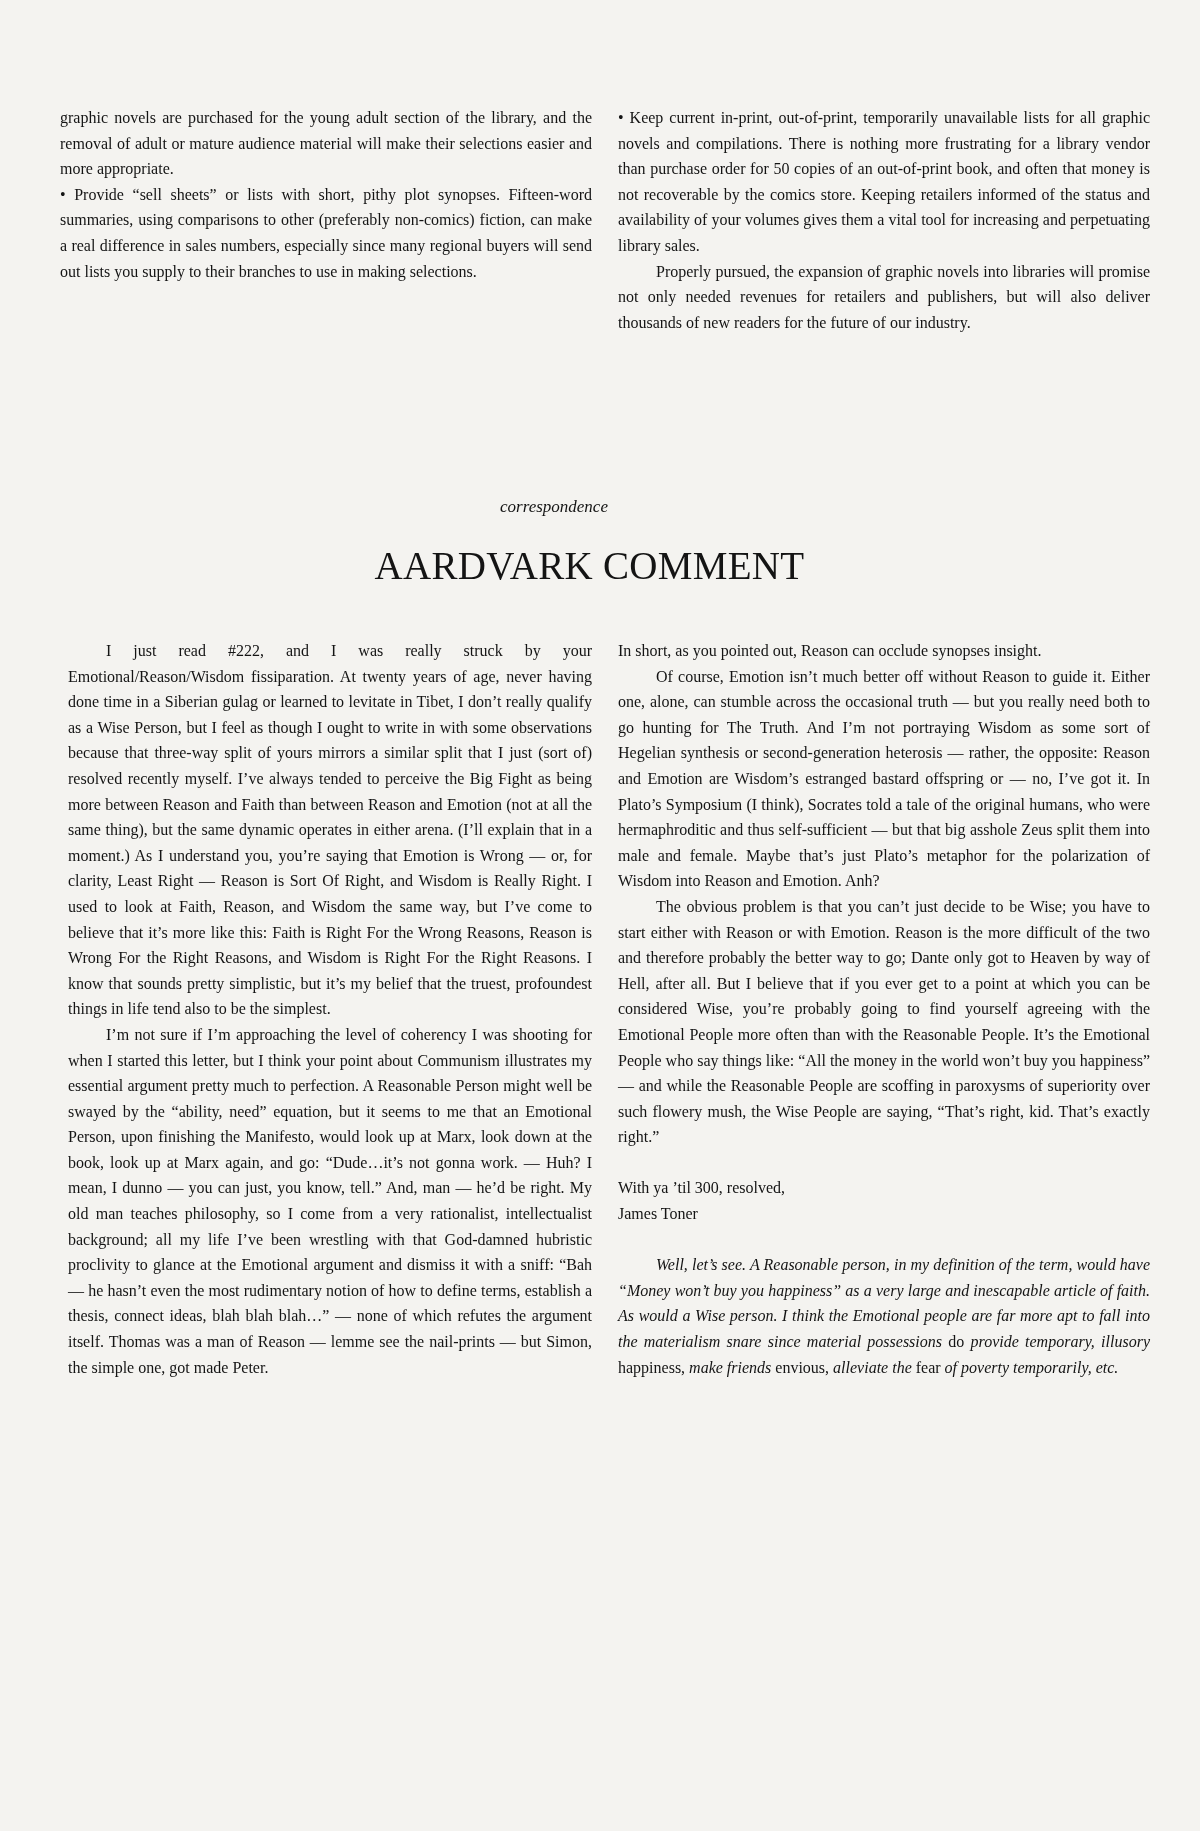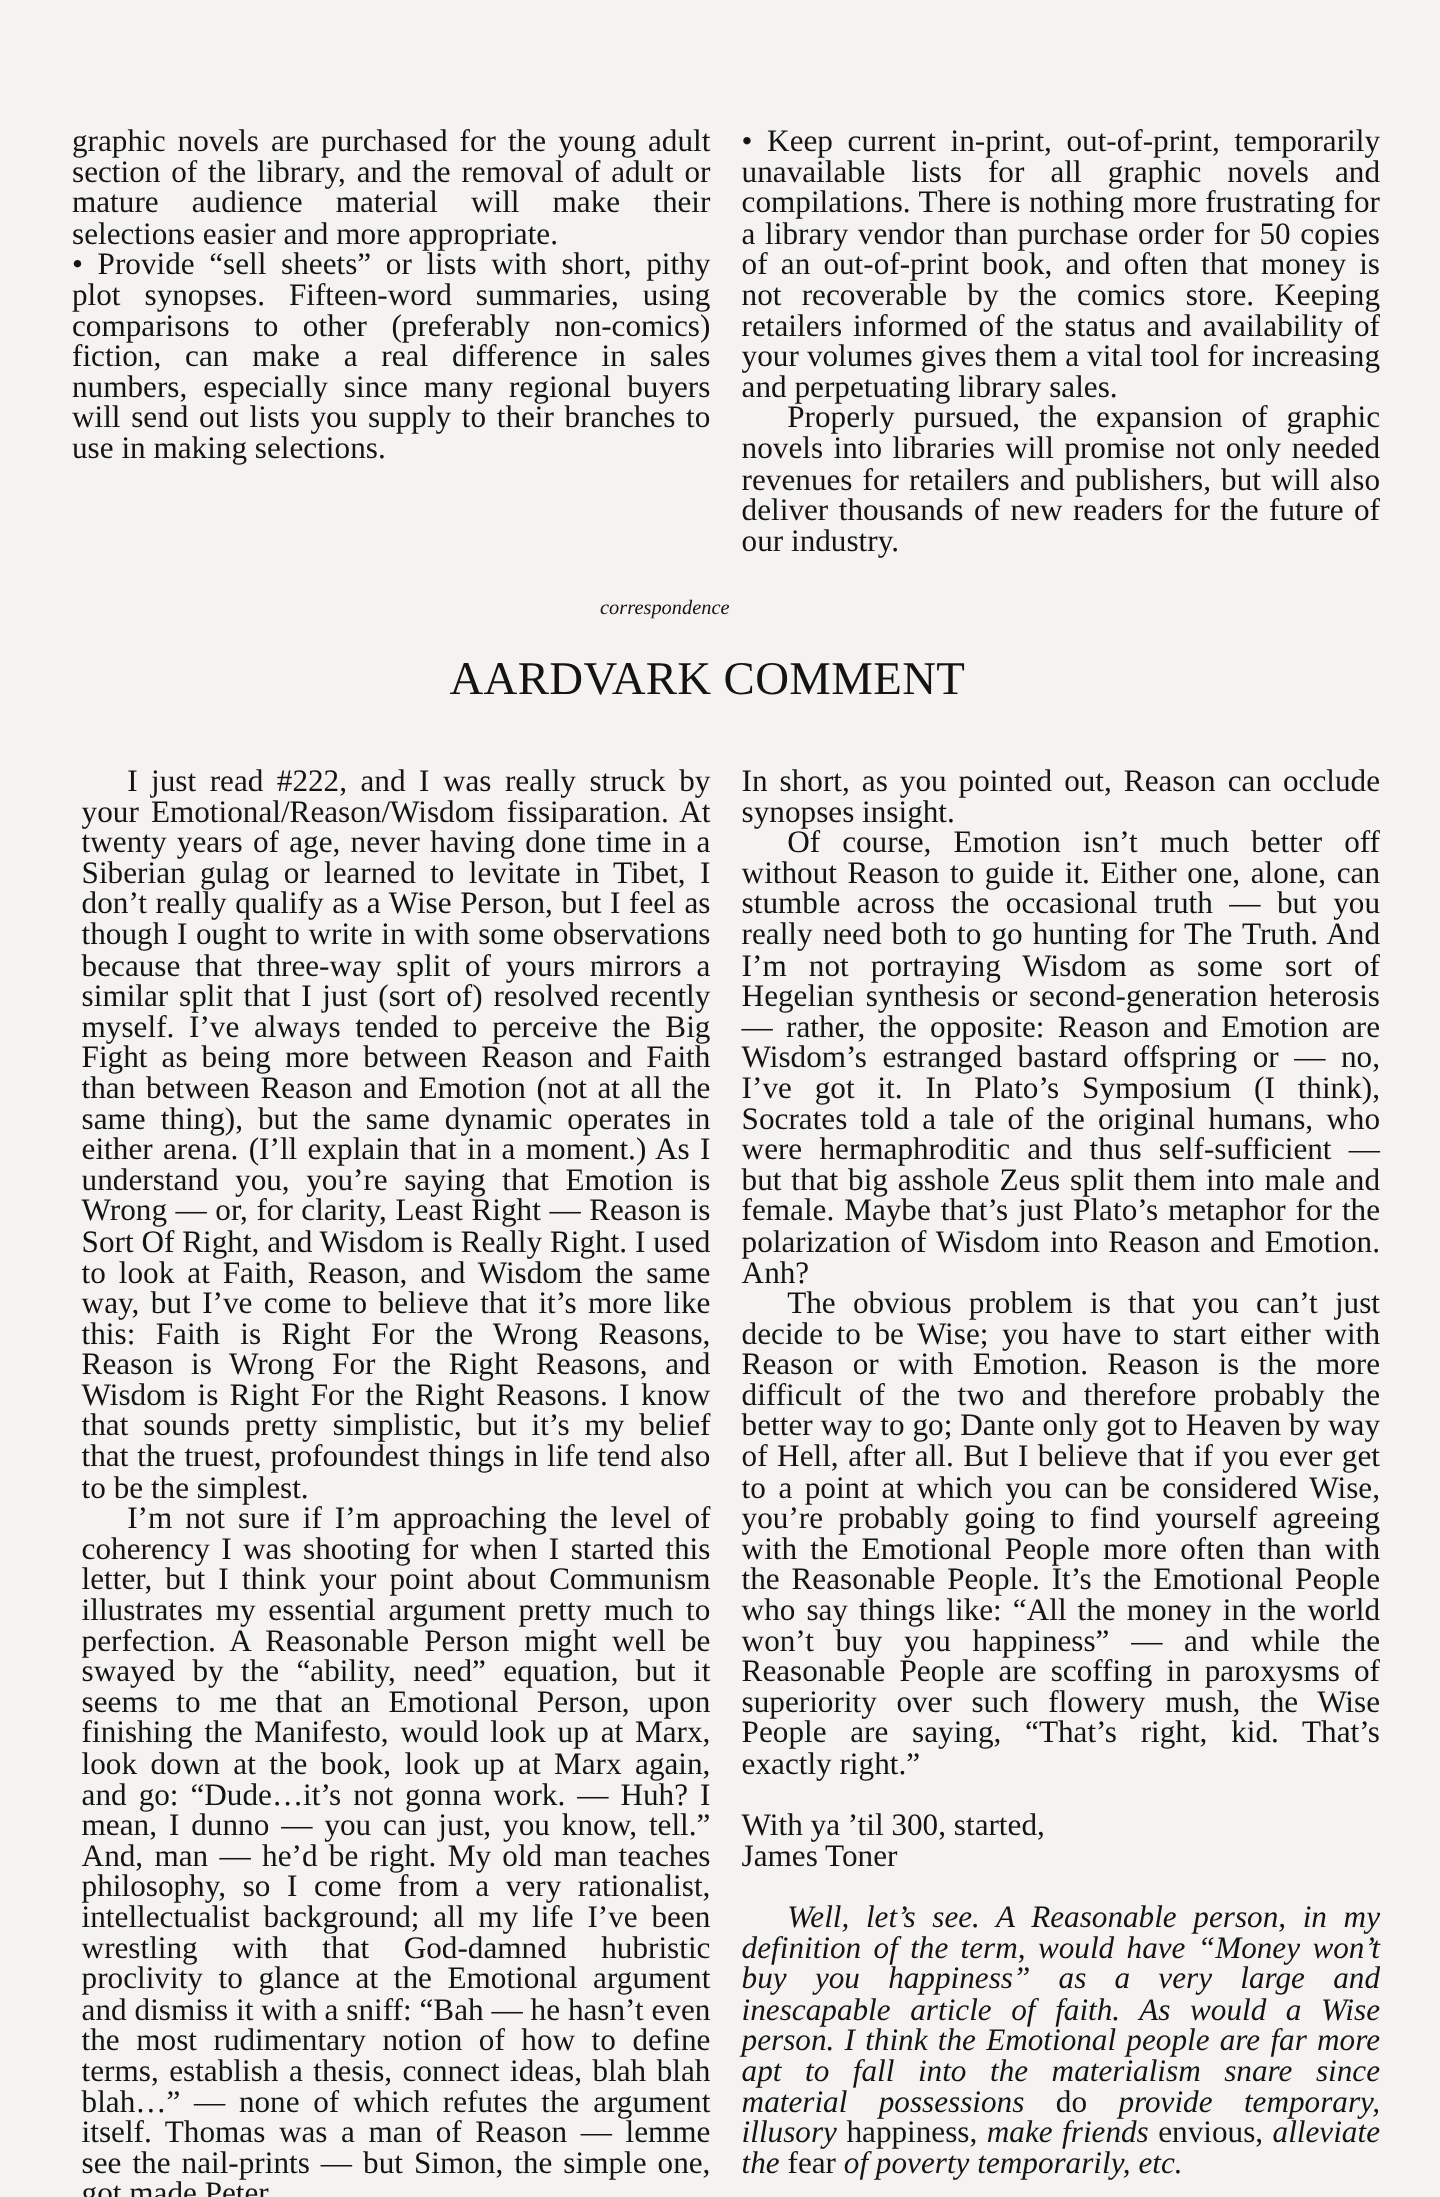--- a/index.html
+++ b/index.html
@@ -7,21 +7,21 @@
     width: 1200px; height: 1831px;
     background: #f4f3f0;
     color: #141414;
     font-family: "Liberation Serif", "DejaVu Serif", serif;
     position: relative;
     overflow: hidden;
   }
   .col {
     position: absolute;
     width: 532px;
-    font-size: 26px;
+    font-size: 16px;
     line-height: 25.6px;
     text-align: justify;
     hyphens: none;
   }
   .col p { margin: 0; }
   .indent { text-indent: 38px; }
   .top-left { left: 60px; top: 105px; }
   .top-right { left: 618px; top: 105px; }
   .kicker {
     position: absolute; left: 0; width: 1108px; top: 497px;
@@ -56,17 +56,17 @@
 <div class="col letter-left" style="width:524px;">
   <p class="indent">I just read #222, and I was really struck by your Emotional/Reason/Wisdom fissiparation.  At twenty years of age, never having done time in a Siberian gulag or learned to levitate in Tibet, I don’t really qualify as a Wise Person, but I feel as though I ought to write in with some observations because that three-way split of yours mirrors a similar split that I just (sort of) resolved recently myself. I’ve always tended to perceive the Big Fight as being more between Reason and Faith than between Reason and Emotion (not at all the same thing), but the same dynamic operates in either arena.  (I’ll explain that in a moment.) As I understand you, you’re saying that Emotion is Wrong — or, for clarity, Least Right — Reason is Sort Of Right, and Wisdom is Really Right.  I used to look at Faith, Reason, and Wisdom the same way, but I’ve come to believe that it’s more like this:  Faith is Right For the Wrong Reasons, Reason is Wrong For the Right Reasons, and Wisdom is Right For the Right Reasons.  I know that sounds pretty simplistic, but it’s my belief that the truest, profoundest things in life tend also to be the simplest.</p>
   <p class="indent">I’m not sure if I’m approaching the level of coherency I was shooting for when I started this letter, but I think your point about Communism illustrates my essential argument pretty much to perfection.  A Reasonable Person might well be swayed by the “ability, need” equation, but it seems to me that an Emotional Person, upon finishing the Manifesto, would look up at Marx, look down at the book, look up at Marx again, and go:  “Dude…it’s not gonna work.  — Huh?  I mean, I dunno — you can just, you know, tell.”  And, man — he’d be right.  My old man teaches philosophy, so I come from a very rationalist, intellectualist background; all my life I’ve been wrestling with that God-damned hubristic proclivity to glance at the Emotional argument and dismiss it with a sniff:  “Bah — he hasn’t even the most rudimentary notion of how to define terms, establish a thesis, connect ideas, blah blah blah…” — none of which refutes the argument itself.  Thomas was a man of Reason — lemme see the nail-prints — but Simon, the simple one, got made Peter.</p>
 </div>
 
 <div class="col letter-right">
   <p>In short, as you pointed out, Reason can occlude synopses insight.</p>
   <p class="indent">Of course, Emotion isn’t much better off without Reason to guide it.  Either one, alone, can stumble across the occasional truth — but you really need both to go hunting for The Truth.  And I’m not portraying Wisdom as some sort of Hegelian synthesis or second-generation heterosis — rather, the opposite:  Reason and Emotion are Wisdom’s estranged bastard offspring or — no, I’ve got it.  In Plato’s Symposium (I think), Socrates told a tale of the original humans, who were hermaphroditic and thus self-sufficient — but that big asshole Zeus split them into male and female.  Maybe that’s just Plato’s metaphor for the polarization of Wisdom into Reason and Emotion. Anh?</p>
   <p class="indent">The obvious problem is that you can’t just decide to be Wise; you have to start either with Reason or with Emotion.  Reason is the more difficult of the two and therefore probably the better way to go; Dante only got to Heaven by way of Hell, after all.  But I believe that if you ever get to a point at which you can be considered Wise, you’re probably going to find yourself agreeing with the Emotional People more often than with the Reasonable People.  It’s the Emotional People who say things like: “All the money in the world won’t buy you happiness” — and while the Reasonable People are scoffing in paroxysms of superiority over such flowery mush, the Wise People are saying, “That’s right, kid.  That’s exactly right.”</p>
   <div class="gap"></div>
-  <p>With ya ’til 300, started,</p>
+  <p>With ya ’til 300, resolved,</p>
   <p>James Toner</p>
   <div class="gap"></div>
   <p class="indent reply"><span>Well, let’s see.  A Reasonable person, in my definition of the term, would have “Money won’t buy you happiness” as a very large and inescapable article of faith.  As would a Wise person.  I think the Emotional people are far more apt to fall into the materialism snare since material possessions </span><span class="up">do</span><span> provide temporary, illusory </span><span class="up">happiness,</span><span> make friends </span><span class="up">envious,</span><span> alleviate the </span><span class="up">fear</span><span> of poverty temporarily, etc.</span></p>
 </div>
 
 </body></html>

